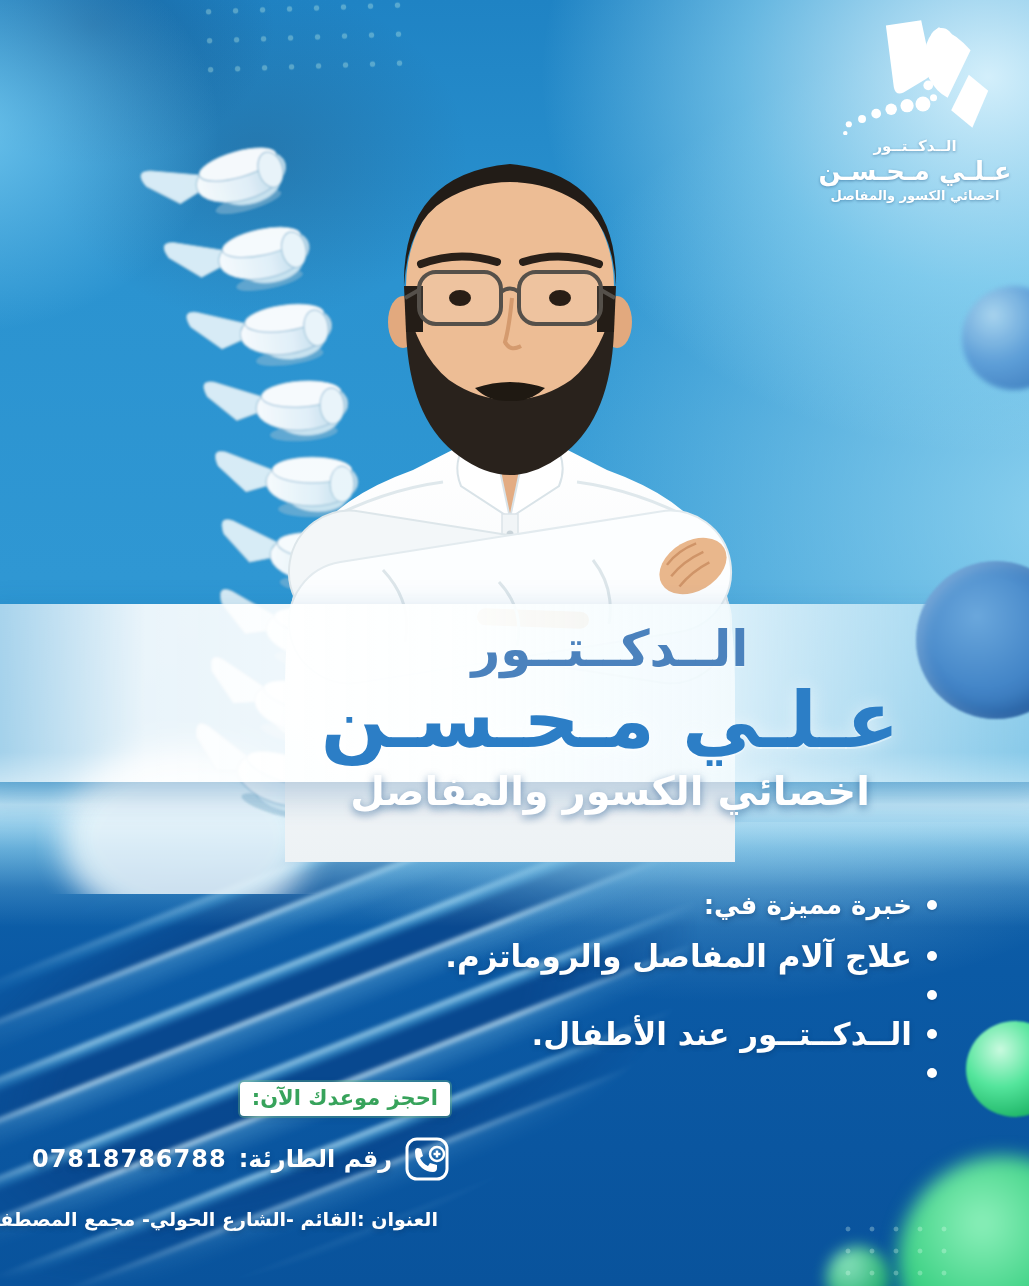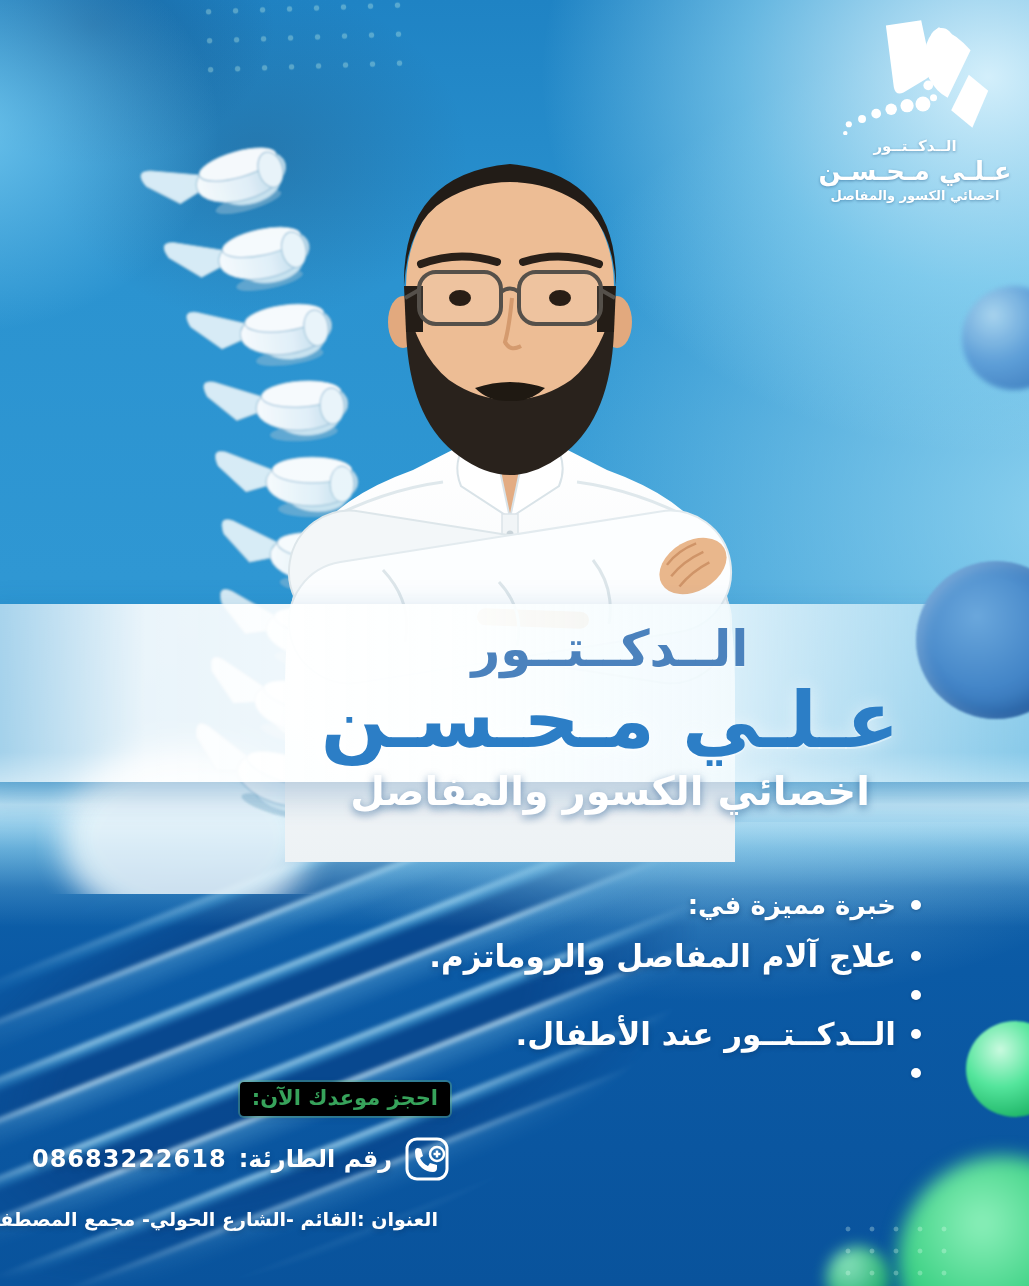--- a/index.html
+++ b/index.html
@@ -57,28 +57,28 @@
   .logo-l1{font-size:15px;font-weight:700;margin-top:2px;text-shadow:0 1px 3px rgba(10,60,110,.4);}
   .logo-l2{font-size:26px;font-weight:800;margin-top:1px;text-shadow:0 1px 3px rgba(10,60,110,.4);}
   .logo-l3{font-size:13px;font-weight:700;margin-top:2px;text-shadow:0 1px 3px rgba(10,60,110,.4);}
   
   .title{position:absolute;left:120px;top:620px;width:980px;text-align:center;}
   .title-prefix{font-size:50px;font-weight:700;color:#4b82bd;letter-spacing:1px;text-shadow:0 1px 2px rgba(255,255,255,.6);}
   .title-name{margin-top:2px;font-size:78px;font-weight:800;color:#2c7ec6;line-height:1.05;
     text-shadow:0 2px 0 rgba(255,255,255,.4), 0 0 18px rgba(255,255,255,.55);}
   .title-spec{margin-top:6px;font-size:40px;font-weight:700;color:#ffffff;text-shadow:0 3px 8px rgba(13,70,130,.55);}
   
-  .services{position:absolute;right:108px;top:890px;width:560px;direction:rtl;}
+  .services{position:absolute;right:92px;top:890px;width:560px;direction:rtl;}
   .srow{display:flex;align-items:center;gap:15px;margin-bottom:16px;color:#fff;font-weight:700;font-size:31px;
     text-shadow:0 2px 5px rgba(8,50,100,.45);}
   .srow.heading{font-size:26px;font-weight:800;margin-bottom:18px;}
   .sdot{width:10px;height:10px;border-radius:50%;background:#fff;flex:0 0 auto;box-shadow:0 1px 3px rgba(8,50,100,.4);}
   
   .contact{position:absolute;left:25px;top:1082px;width:425px;direction:rtl;color:#fff;}
-  .badge{display:inline-block;background:#000000;color:#37a35b;font-size:21px;font-weight:800;
+  .badge{display:inline-block;background:#ffffff;color:#37a35b;font-size:21px;font-weight:800;
     padding:4px 12px 6px;border-radius:4px;
     box-shadow:0 0 0 2px rgba(110,190,130,.35), 0 2px 6px rgba(10,60,110,.3);}
   .crow{display:flex;align-items:center;gap:12px;white-space:nowrap;}
   .crow.phone{margin-top:20px;font-size:24px;font-weight:800;text-shadow:0 2px 5px rgba(8,50,100,.45);}
   .phone-num{direction:ltr;unicode-bidi:embed;letter-spacing:1px;}
   .crow.addr{margin-top:16px;font-size:19px;font-weight:700;text-shadow:0 2px 5px rgba(8,50,100,.45);}
 </style>
 </head>
 <body>
 
@@ -294,21 +294,21 @@
   <div class="contact">
     <span class="badge">احجز موعدك الآن:</span>
     <div class="crow phone">
       <svg width="46" height="46" viewBox="0 0 46 46">
         <rect x="3" y="3" width="40" height="40" rx="10" fill="none" stroke="#ffffff" stroke-width="3"></rect>
         <path d="M 14,12 Q 11,12 11,16 Q 11,26 18,32 Q 23,36 29,36 Q 33,36 33,32 L 33,29 L 26,27 L 24,30 Q 19,28 16,22 L 19,20 L 17,13 Z" fill="#ffffff"></path>
         <circle cx="33" cy="18" r="7" fill="none" stroke="#ffffff" stroke-width="2.5"></circle>
         <path d="M 33,14.5 L 33,21.5 M 29.5,18 L 36.5,18" stroke="#ffffff" stroke-width="2.5"></path>
       </svg>
       <span>رقم الطارئة:</span>
-      <span class="phone-num">08683222618</span>
+      <span class="phone-num">07818786788</span>
     </div>
     <div class="crow addr">
       <svg width="30" height="42" viewBox="0 0 30 42">
         <path d="M 15,1 C 7,1 1,7 1,15 C 1,25 15,37 15,37 C 15,37 29,25 29,15 C 29,7 23,1 15,1 Z" fill="#ffffff"></path>
         <circle cx="15" cy="14.5" r="6" fill="#0c5ea8"></circle>
         <path d="M 4,37 Q 15,43 26,37" stroke="#ffffff" stroke-width="2.5" fill="none"></path>
       </svg>
       <span>العنوان :القائم -الشارع الحولي- مجمع المصطفى الطبي.</span>
     </div>
   </div>

